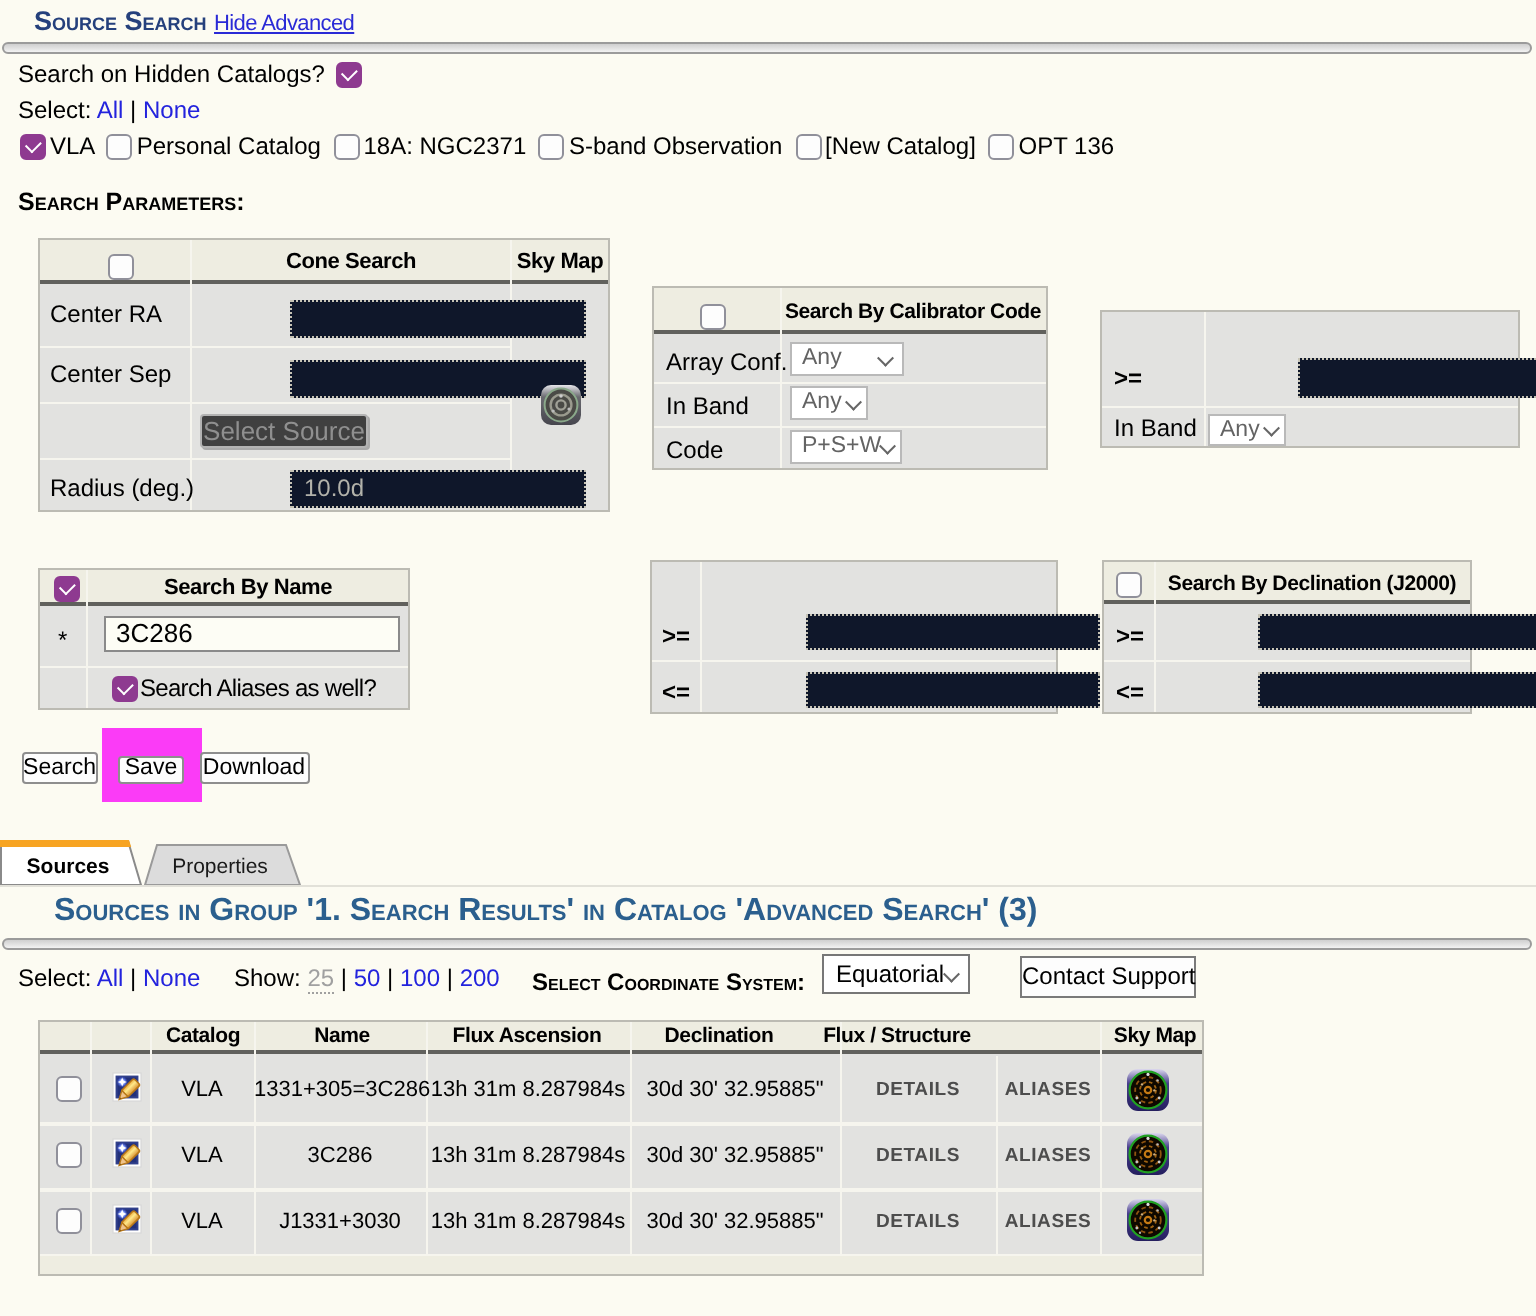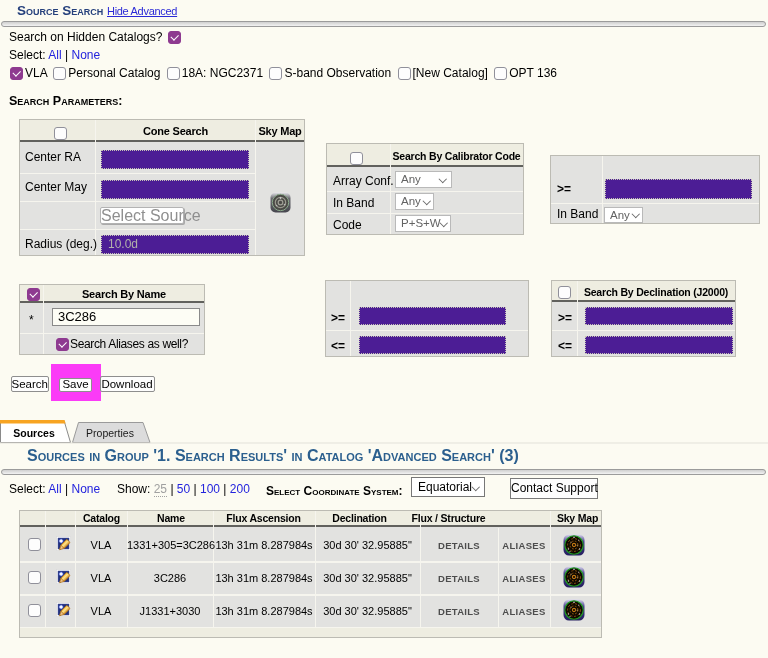--- a/index.html
+++ b/index.html
@@ -11,21 +11,21 @@
 .cb { display:inline-block; width:13px; height:13px; border:1.5px solid #90909a; border-radius:3px; background:#fdfdfd; vertical-align:-3px; position:relative; }
 .cb.on { background:#8e3a90; border-color:#8e3a90; }
 .cb.on:after { content:""; position:absolute; left:2px; top:2px; width:6px; height:3.5px; border-left:1.8px solid #fff; border-bottom:1.8px solid #fff; transform:rotate(-45deg); }
 
 .panel { position:absolute; border:1px solid #bcbbb3; background:#e2e2e0; }
 .phead { position:absolute; left:0; right:0; top:0; background:#eeede1; border-bottom:2px solid #61615d; font-weight:bold; font-size:10.5px; letter-spacing:-0.2px; white-space:nowrap; }
 .phead span { position:absolute; }
 .psep { position:absolute; width:1px; background:#f6f5ee; }
 .rsep { position:absolute; left:0; right:0; height:1px; background:#f6f5ee; }
 .plabel { position:absolute; font-size:12px; white-space:nowrap; }
-.pinput { position:absolute; background:#4c1d95; border:1px dotted #c6c3b5; }
+.pinput { position:absolute; background:#0f172a; border:1px dotted #c6c3b5;margin-left:44px; }
 .pinput2 { position:absolute; background:#fdfdf5; border:1px solid #8a8a8a; font-size:13px; padding-left:5px; }
 .sel { position:absolute; background:#fff; border:1px solid #b9b9b9; color:#636363; font-size:11.5px; line-height:15px; padding-left:5px; white-space:nowrap; }
 .sel .chev { position:absolute; width:5.5px; height:5.5px; border-right:1.4px solid #666; border-bottom:1.4px solid #666; transform:rotate(45deg); right:6px; top:4px; }
 .btn { position:absolute; background:#fdfdfd; border:1px solid #8e8e8e; border-radius:2px; font-size:11.5px; text-align:center; color:#000; white-space:nowrap; }
 .rrow { position:absolute; left:0; right:0; }
 .rtx { position:absolute; top:50%; transform:translateY(-50%); text-align:center; font-size:11px; white-space:nowrap; }
 .rsm { position:absolute; top:50%; transform:translateY(-50%); text-align:center; font-size:9.5px; font-weight:bold; color:#4d4d4d; letter-spacing:0.3px; }
 .schead { font-weight:bold; font-variant:small-caps; }
 </style>
 </head>
@@ -48,23 +48,23 @@
     <span style="left:76px; width:159px; text-align:center; top:5px; font-size:11px;">Cone Search</span>
     <span style="left:235px; width:50px; text-align:center; top:5px; font-size:11px;">Sky Map</span>
   </div>
   <div class="psep" style="left:75px; top:0; height:135px;"></div>
   <div class="psep" style="left:235px; top:0; height:135px;"></div>
   <div class="rsep" style="top:53px; width:235px;"></div>
   <div class="rsep" style="top:81px; width:235px;"></div>
   <div class="rsep" style="top:109px; width:235px;"></div>
   <div class="plabel" style="left:5px; top:30px;">Center RA</div>
   <div class="pinput" style="left:81px; top:30px; width:148px; height:19px;"></div>
-  <div class="plabel" style="left:5px; top:60px;">Center May</div>
+  <div class="plabel" style="left:5px; top:60px;">Center Sep</div>
   <div class="pinput" style="left:81px; top:60px; width:148px; height:19px;"></div>
-  <div class="btn" style="left:80px; top:87px; width:84px; height:17px; background:#ffffff; border:1px solid #b3b3b3; border-radius:2px; color:#8f8f8f; box-shadow:1px 1px 0 #a9a9a9; line-height:15px; font-size:16px;">Select Source</div>
+  <div class="btn" style="left:80px; top:87px; width:84px; height:17px; background:#404040; border:1px solid #b3b3b3; border-radius:2px; color:#8f8f8f; box-shadow:1px 1px 0 #a9a9a9; line-height:15px; font-size:13px;">Select Source</div>
   <div class="plabel" style="left:5px; top:117px;">Radius (deg.)</div>
   <div class="pinput" style="left:81px; top:115px; width:148px; height:19px; color:#b2b2aa; line-height:17px; padding-left:6px; font-size:12px;">10.0d</div>
 
   <svg class="abs" style="left:250px; top:72px;" width="21" height="21" viewBox="0 0 21 21">
     <defs>
         <linearGradient id="g1" x1="0" y1="0" x2="0" y2="1">
           <stop offset="0" stop-color="#e6e6ea"></stop>
           <stop offset="0.3" stop-color="#6a6a70"></stop>
           <stop offset="1" stop-color="#46464e"></stop>
         </linearGradient>

